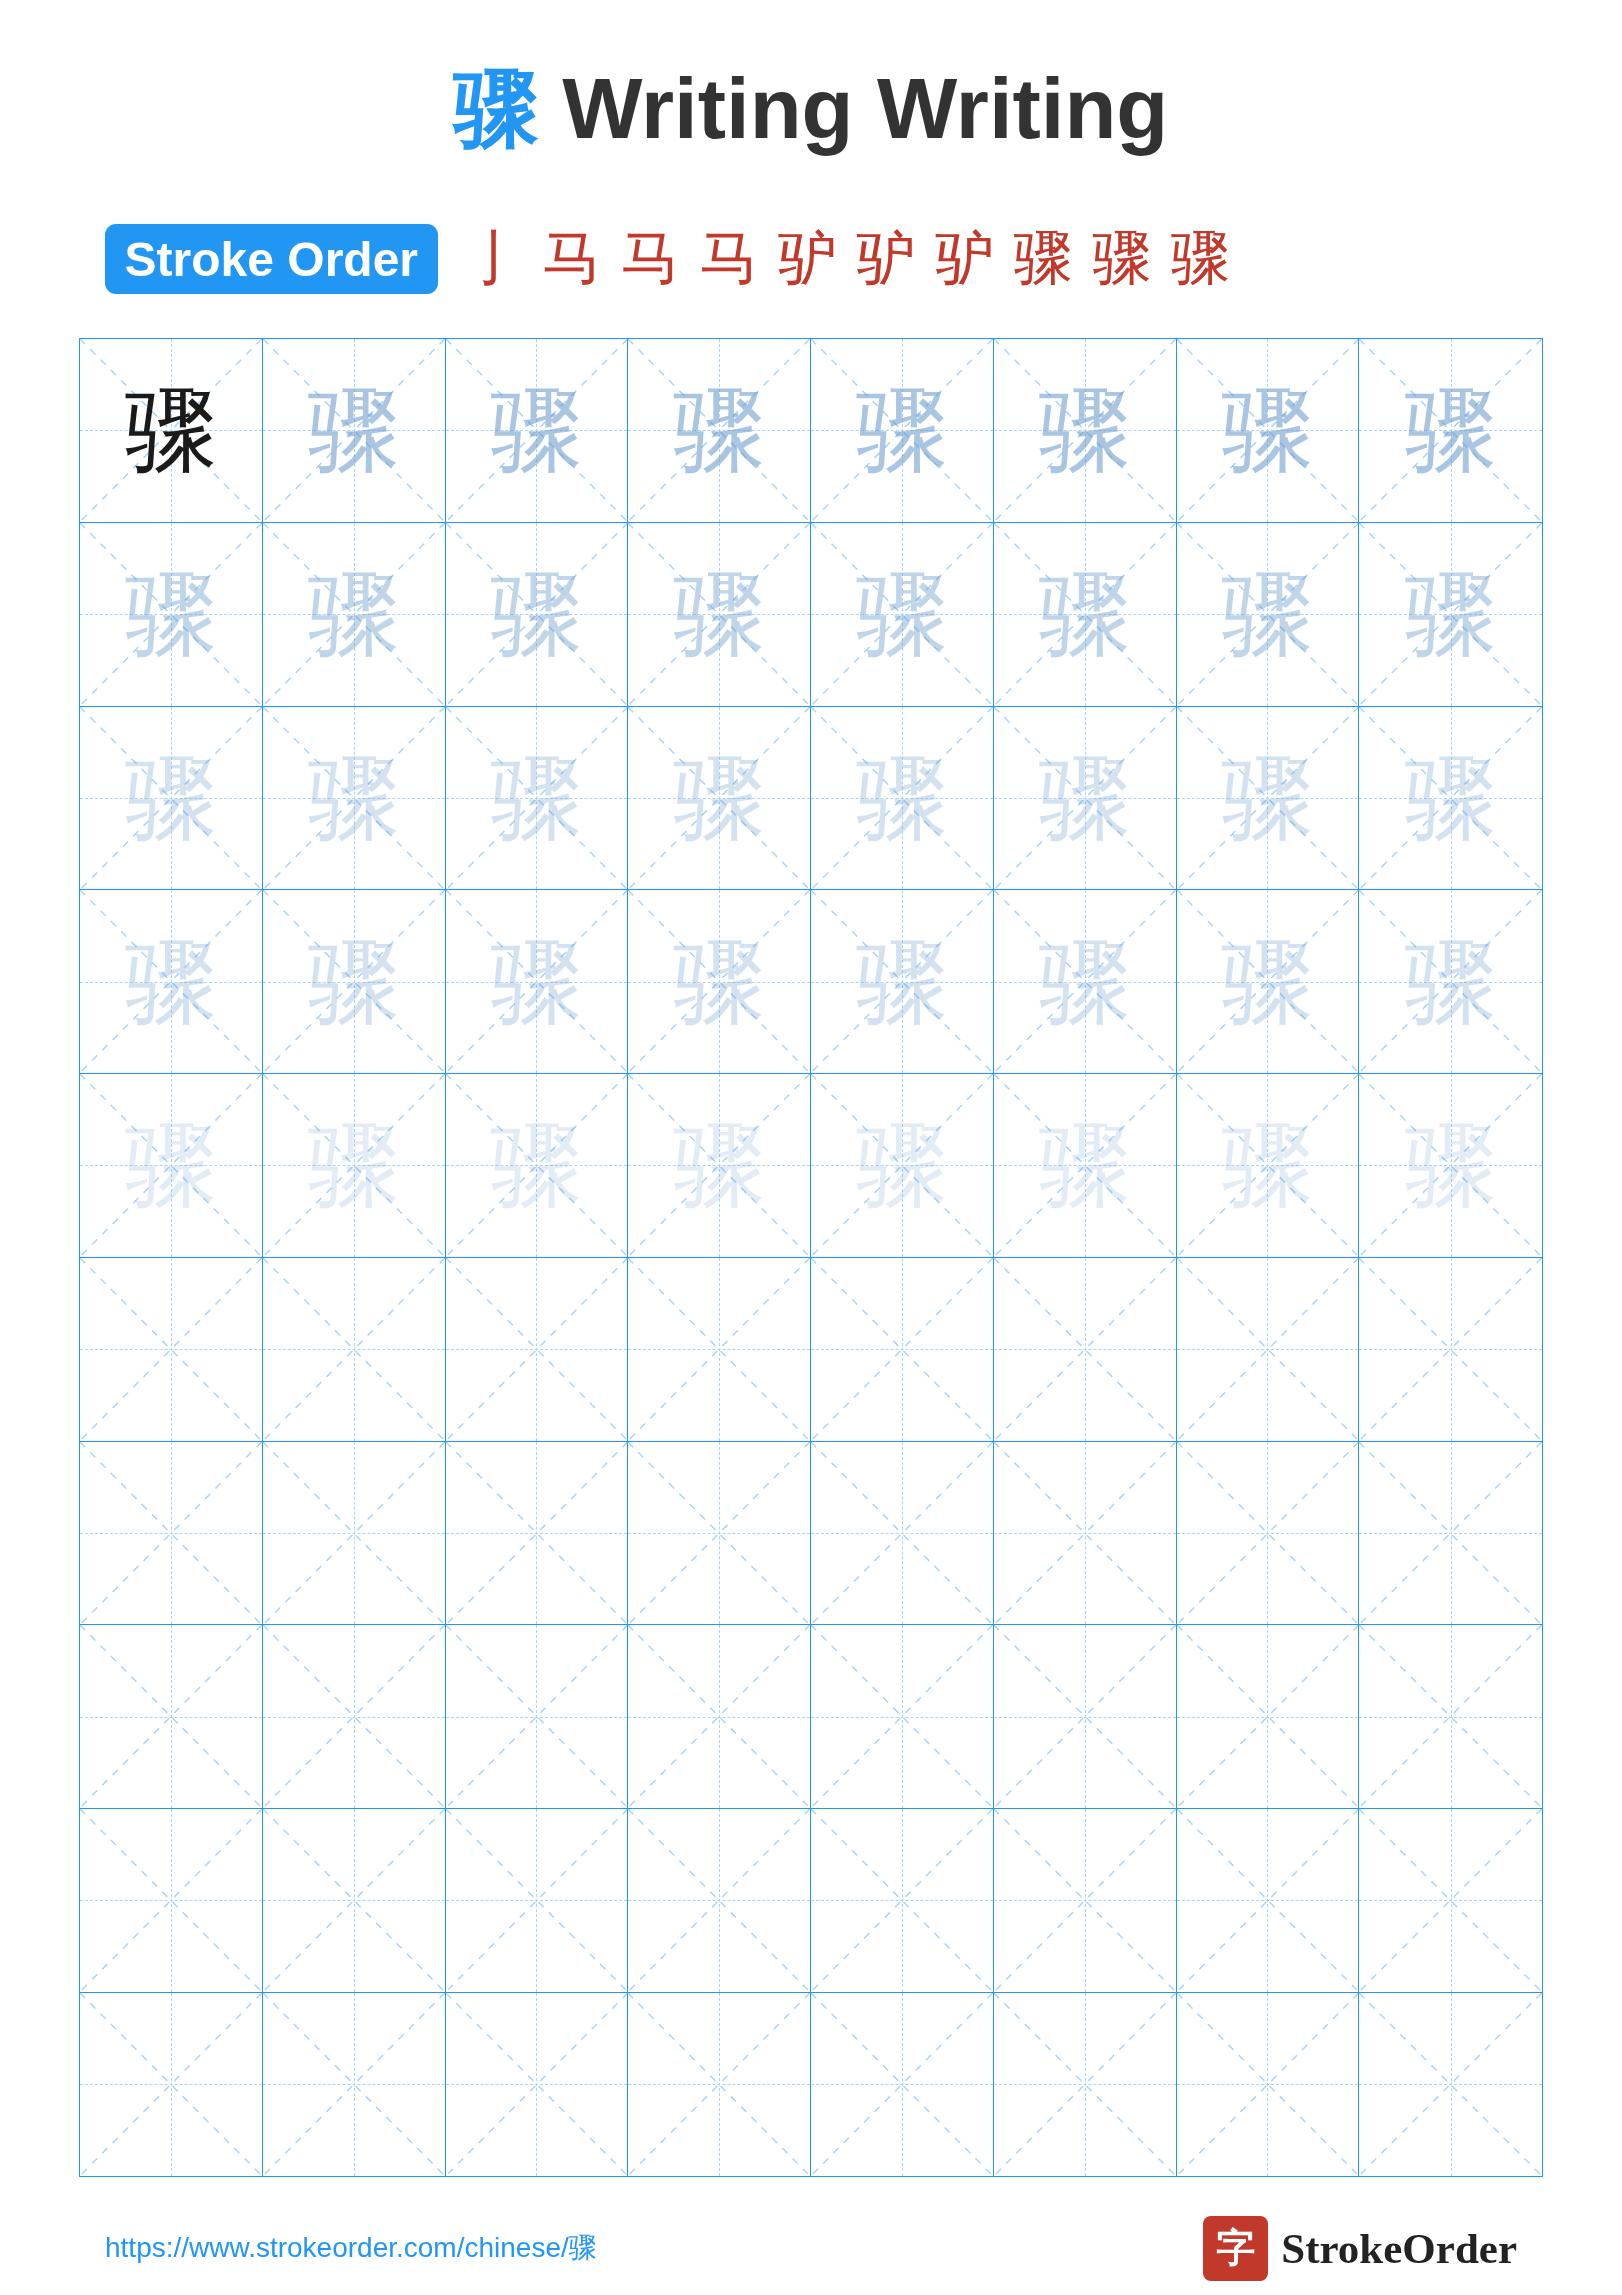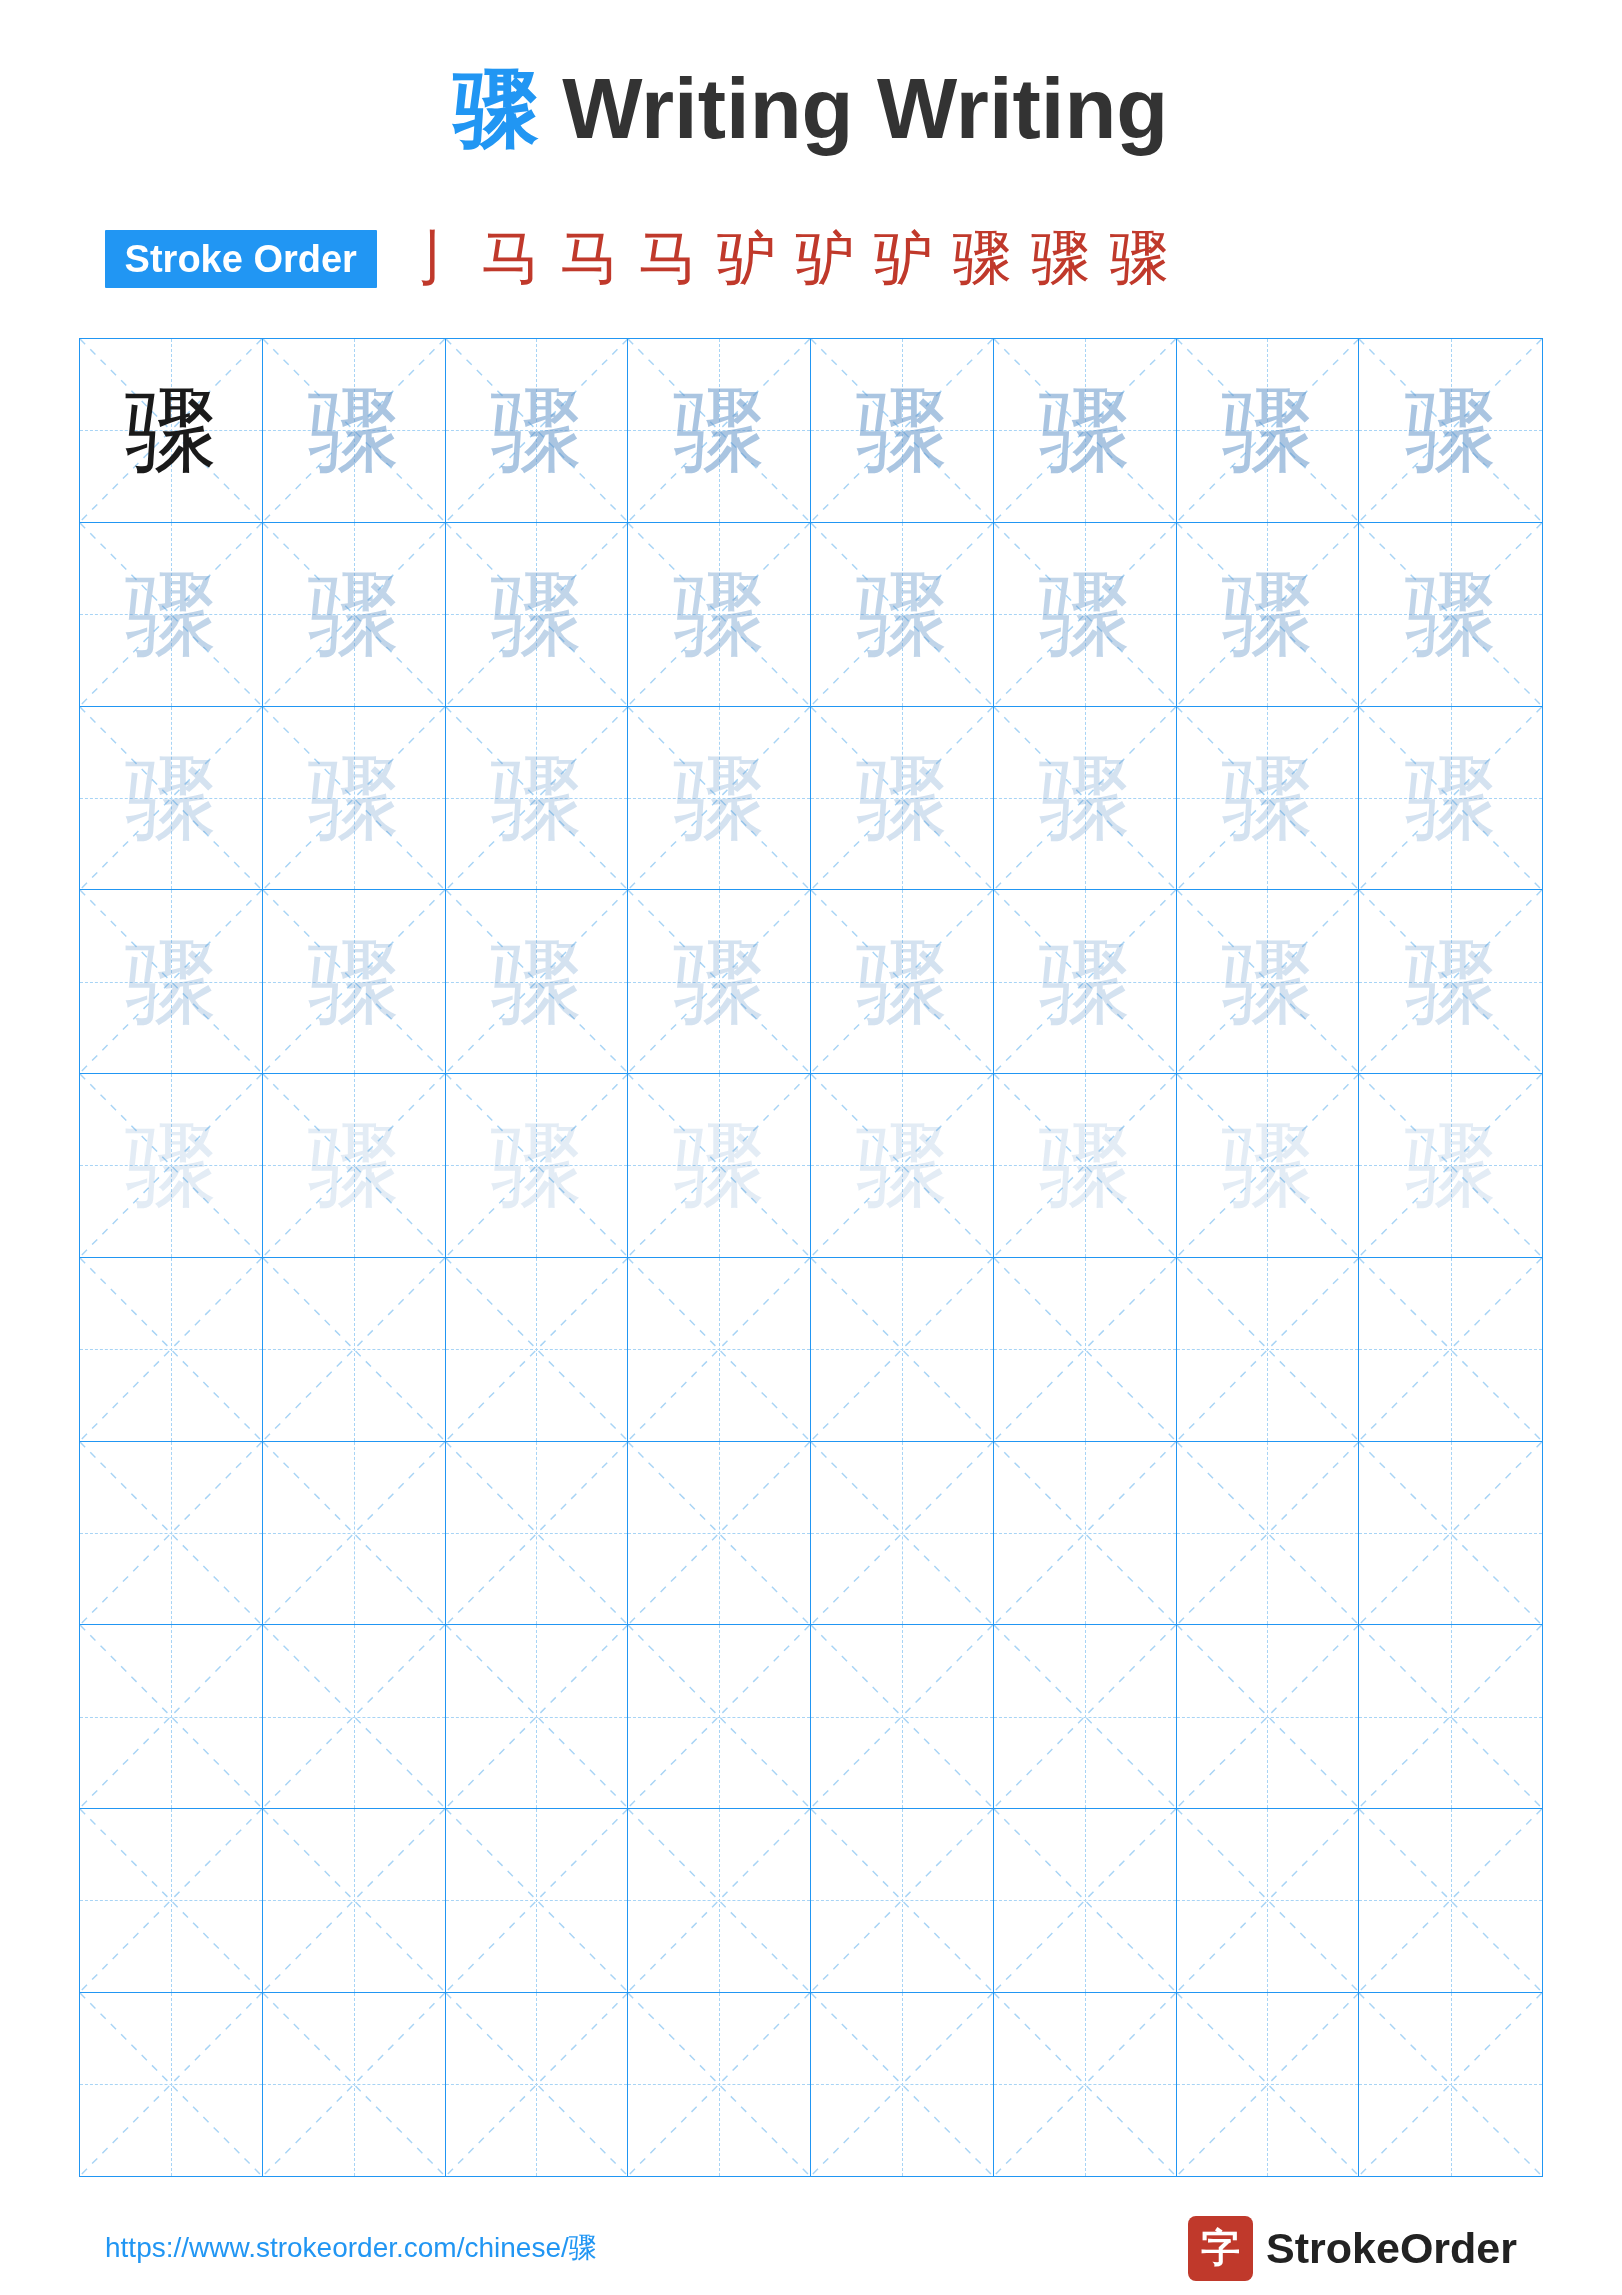--- a/index.html
+++ b/index.html
@@ -35,24 +35,24 @@
     .stroke-order-row {
       display: flex;
       align-items: center;
       margin-bottom: 39px;
       width: 100%;
       padding-left: 26px;
     }
     .stroke-order-badge {
       background: #2196F3;
       color: #fff;
-      font-size: 38px;
+      font-size: 48px;
       font-weight: bold;
       padding: 7.9px 19.6px;
-      border-radius: 1px;
+      border-radius: 11px;
       margin-right: 26px;
       white-space: nowrap;
     }
     .stroke-order-chars {
       display: flex;
       align-items: center;
       gap: 19.6px;
       font-size: 59px;
       color: #c0392b;
     }
@@ -158,20 +158,21 @@
       display: flex;
       align-items: center;
       justify-content: center;
       border-radius: 7.9px;
       font-weight: bold;
     }
     .footer-logo-text {
       font-size: 43px;
       font-weight: bold;
       color: #222;
+      font-family: Liberation Serif, serif;
     }
   </style>
 </head>
 <body>
 
 <div class="page">
 
   <h1 class="title">
     <span class="title-char">骤</span><span> Writing Writing</span>
   </h1>

